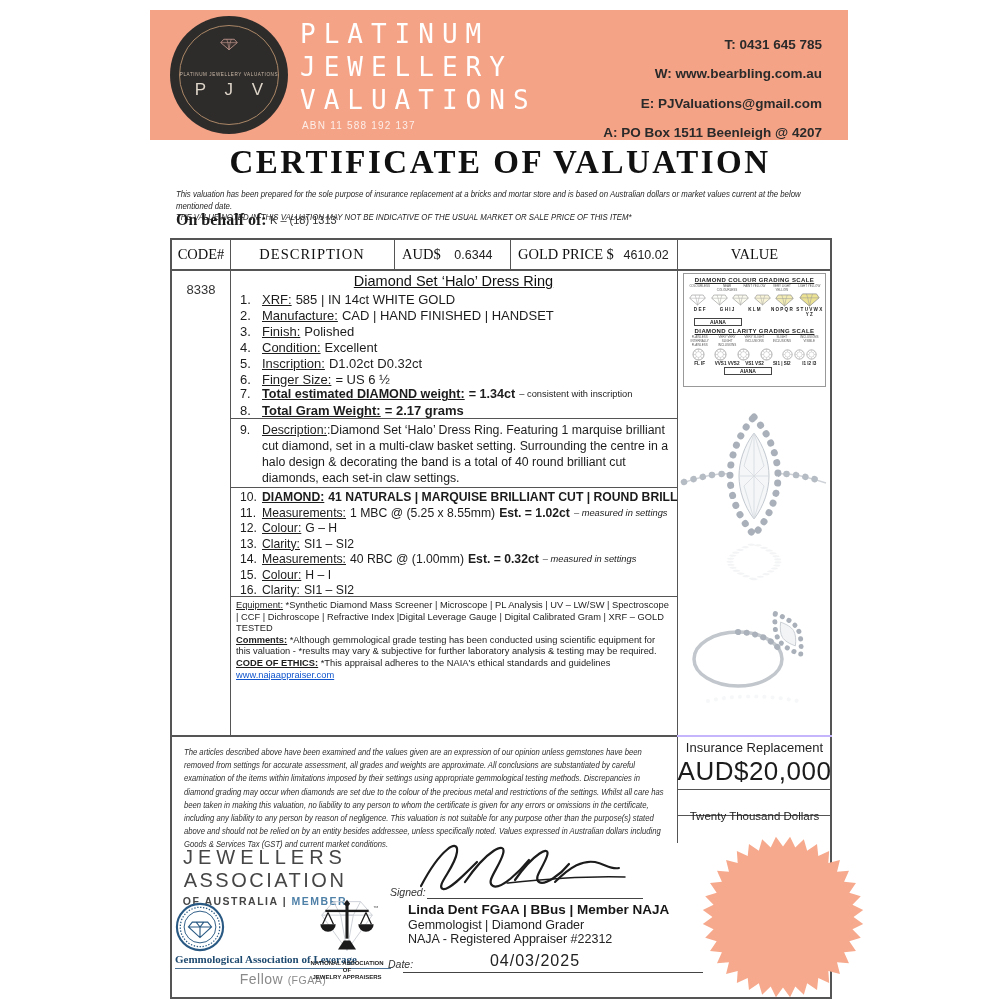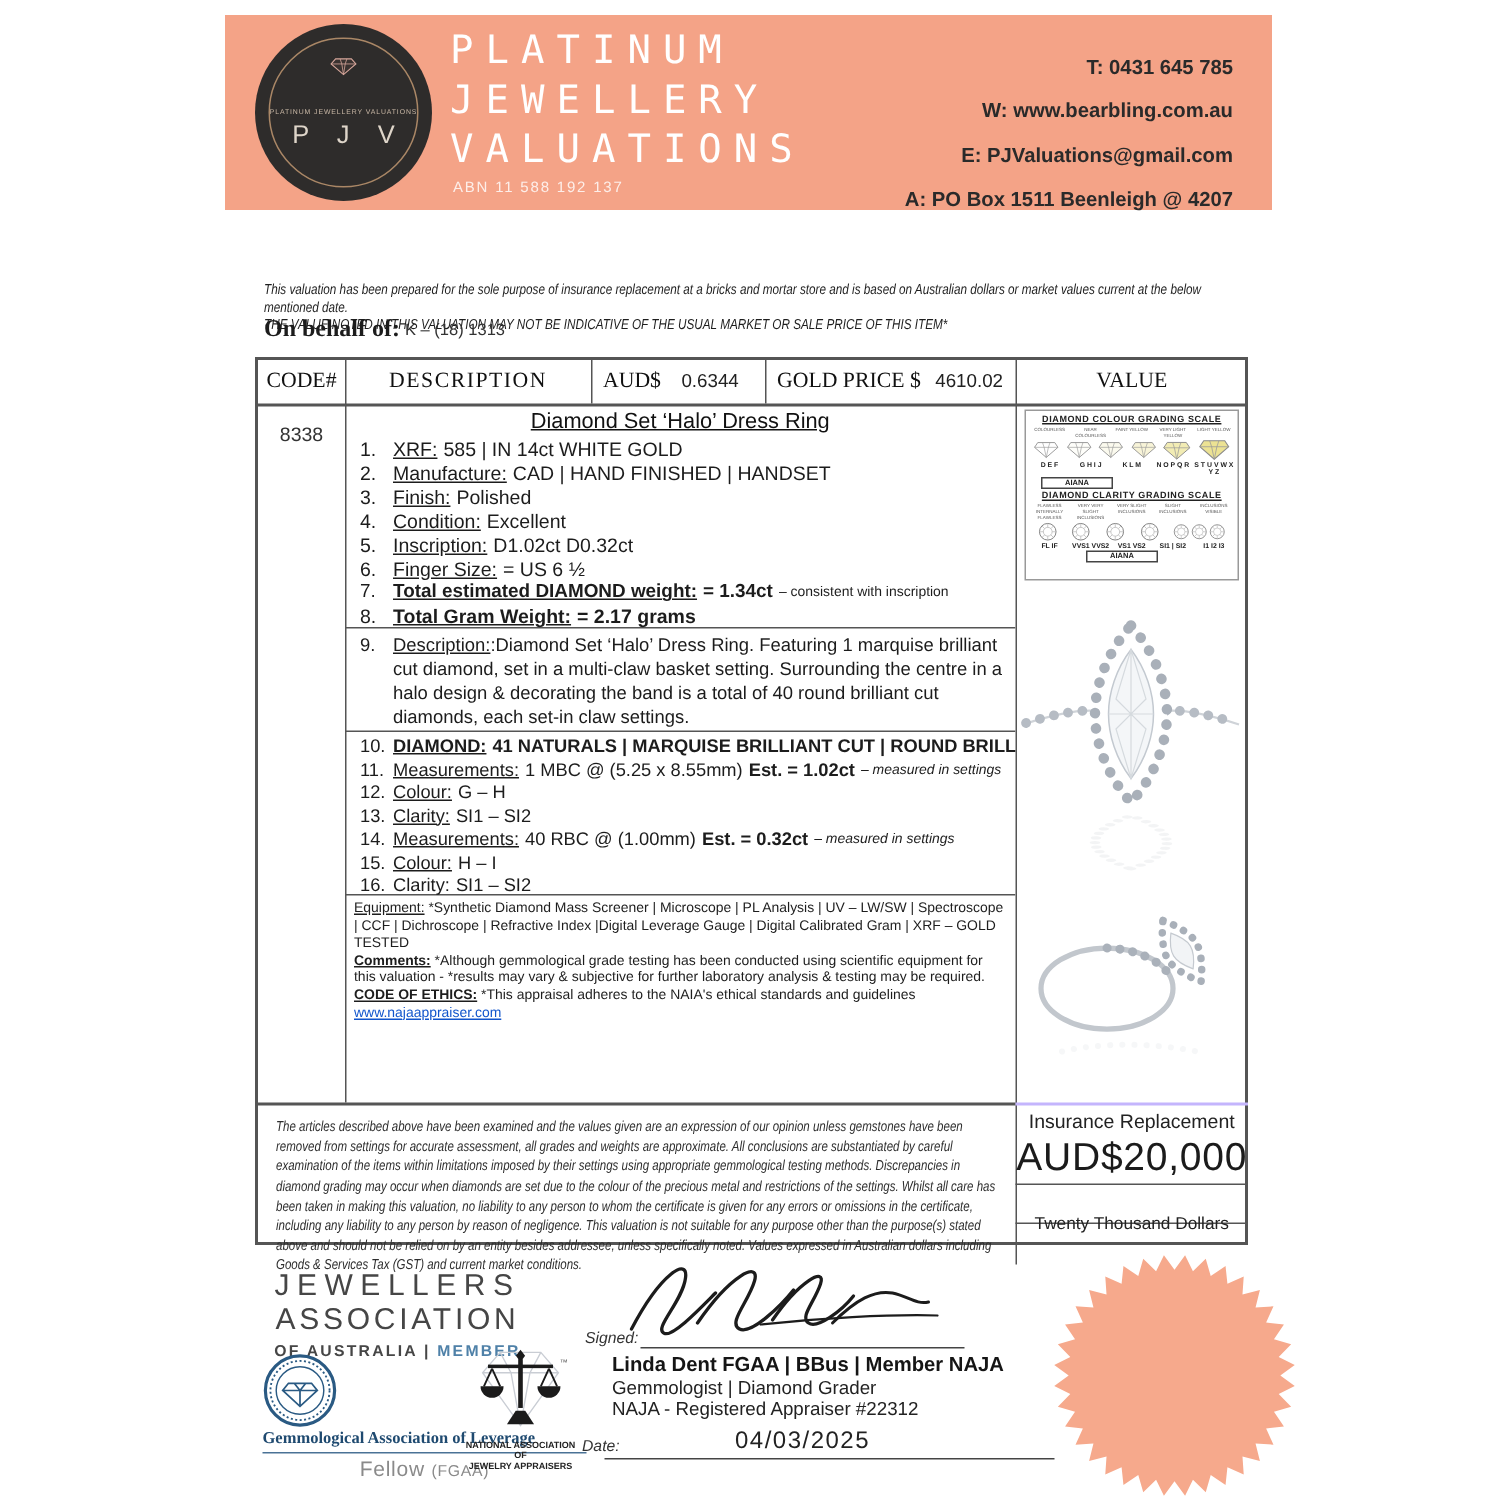--- a/index.html
+++ b/index.html
@@ -21,21 +21,21 @@
            font-size:13.5px;line-height:29.4px;color:#2a2a2a;}
   
   .cert-title{position:absolute;left:150px;top:144px;width:700px;text-align:center;
         font-family:"Liberation Serif",serif;font-weight:bold;font-size:33px;letter-spacing:2.5px;color:#111;}
   .disclaimer{position:absolute;left:176px;top:188px;width:810px;transform:scaleX(.815);
         transform-origin:left top;font-style:italic;font-size:9.6px;line-height:11.5px;color:#1e1e1e;}
   .behalf-label{position:absolute;left:176px;top:211px;font-family:"Liberation Serif",serif;
         font-weight:bold;font-size:16px;}
   .behalf-value{position:absolute;left:270px;top:214px;font-size:11px;color:#333;}
   
-  .vtable{position:absolute;left:170px;top:238px;width:662px;height:592px;border:2px solid #555;box-sizing:border-box;}
+  .vtable{position:absolute;left:170px;top:238px;width:662px;height:761px;border:2px solid #555;box-sizing:border-box;}
   .vline{position:absolute;top:0;border-left:1.5px solid #555;width:0;}
   .hline-header{position:absolute;left:0;top:29px;width:100%;border-top:2px solid #555;}
   .hcell{position:absolute;top:6px;font-family:"Liberation Serif",serif;font-size:14.5px;color:#111;}
   .hval{font-family:"Liberation Sans",sans-serif;font-size:12.5px;color:#222;}
   .code-val{position:absolute;left:0;top:42px;width:58px;text-align:center;font-size:13px;color:#333;}
   
   .desc{position:absolute;left:58px;top:29px;width:447px;height:466px;overflow:hidden;box-sizing:border-box;}
   .item-title{height:22px;padding-top:4px;text-align:center;font-size:14.5px;color:#111;
         text-decoration:underline;box-sizing:border-box;}
   .sec{box-sizing:border-box;border-bottom:1.5px solid #555;}
@@ -138,20 +138,21 @@
     </div>
     <div class="abn">ABN 11 588 192 137</div>
     <div class="contact">
       <div>T: 0431 645 785</div>
       <div>W: www.bearbling.com.au</div>
       <div>E: PJValuations@gmail.com</div>
       <div>A: PO Box 1511 Beenleigh @ 4207</div>
     </div>
   </div>
 
+  <div class="cert-title">CERTIFICATE OF VALUATION</div>
   <div class="disclaimer">
     <div>This valuation has been prepared for the sole purpose of insurance replacement at a bricks and mortar store and is based on Australian dollars or market values current at the below mentioned date.</div>
     <div>THE VALUE NOTED IN THIS VALUATION MAY NOT BE INDICATIVE OF THE USUAL MARKET OR SALE PRICE OF THIS ITEM*</div>
   </div>
   <div class="behalf-label">On behalf of:</div>
   <div class="behalf-value">K – (18) 1313</div>
 
   <div class="vtable">
     <div class="vline" style="left:58px;height:495px;"></div>
     <div class="vline" style="left:222px;height:29px;"></div>

